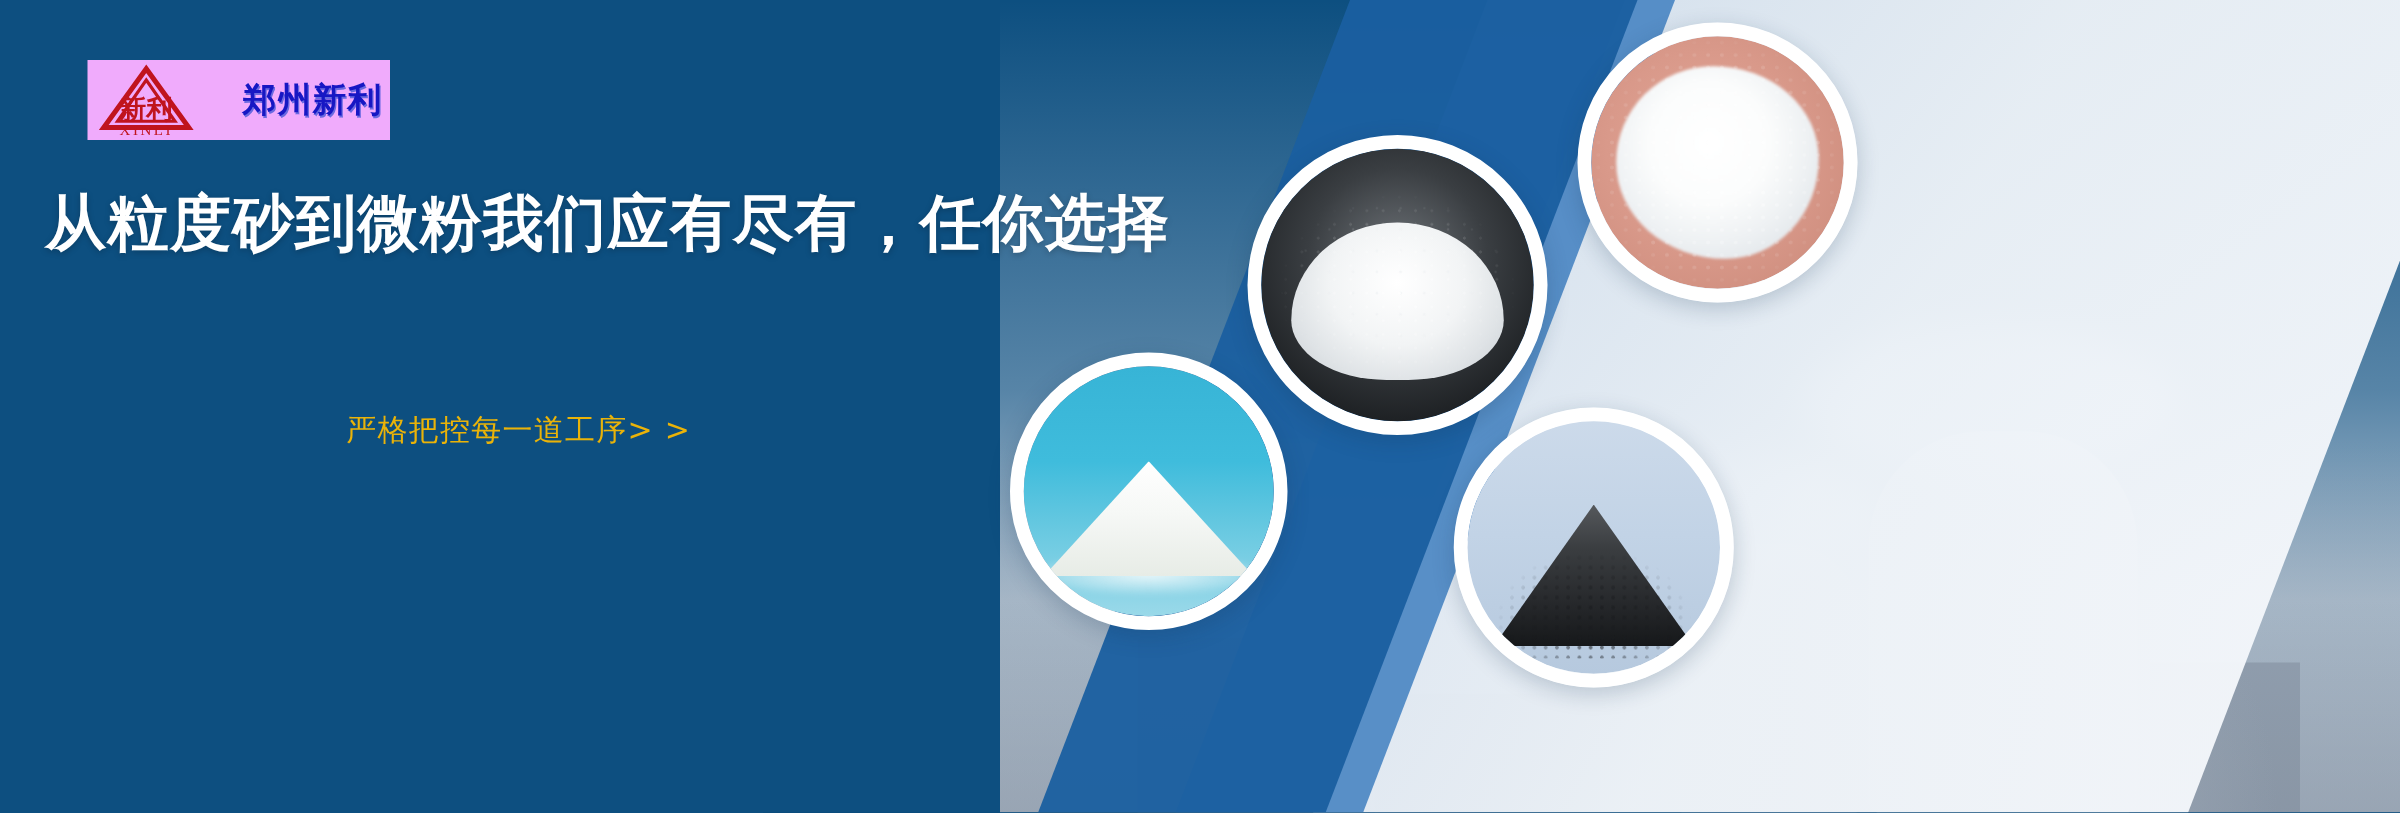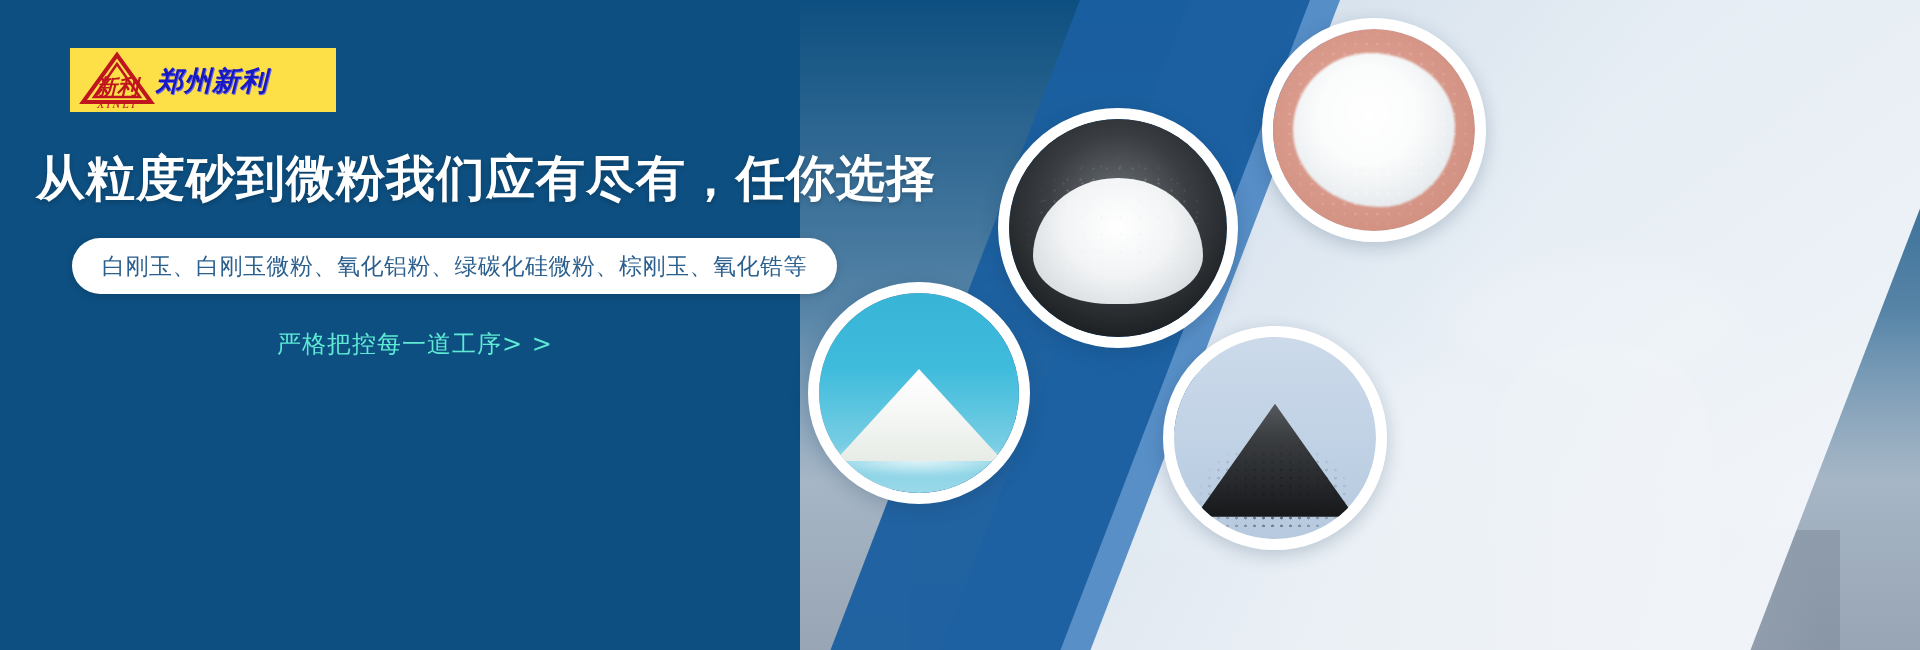--- a/index.html
+++ b/index.html
@@ -41,27 +41,27 @@
   .b3{right:860px;width:150px;height:140px;background:rgba(140,152,166,.45);}
 
   
   .swoosh{position:absolute;top:0;height:650px;transform:skewX(-21deg);transform-origin:top left;}
   .swoosh-dark{left:1080px;width:230px;background:#1a5fa0;opacity:.95;}
   .swoosh-mid{left:1190px;width:150px;background:#3f7fc0;opacity:.85;}
   .swoosh-light{left:1300px;width:700px;background:linear-gradient(100deg,#dfe8f2 0%,#eef3f8 45%,#f4f7fb 100%);opacity:.96;}
 
   
   .logo-box{
-    position:absolute;left:70px;top:48px;width:266px;height:64px;
-    background:#fde047;display:flex;align-items:center;padding:0 6px 0 8px;font-style:italic;
+    position:absolute;left:70px;top:48px;width:242px;height:64px;
+    background:#f0abfc;display:flex;align-items:center;padding:0 6px 0 8px;
   }
   .logo-mark{position:relative;width:78px;height:60px;flex:0 0 78px;}
   .logo-mark svg{position:absolute;left:0;top:0;}
   .logo-cn{
-    flex:1;text-align:left;color:#1717c4;font-weight:bold;font-size:27px;
+    flex:1;text-align:right;color:#1717c4;font-weight:bold;font-size:27px;
     letter-spacing:1px;line-height:1;text-shadow:1px 1px 0 #6a6ae0;
     font-family:"DejaVu Sans","Liberation Sans",sans-serif;
   }
 
   .headline{
     position:absolute;left:36px;top:146px;
     color:#ffffff;font-weight:bold;font-size:49px;letter-spacing:1px;
     white-space:nowrap;text-shadow:0 2px 5px rgba(0,0,0,.22);
     font-family:"DejaVu Sans","Liberation Sans",sans-serif;
   }
@@ -72,21 +72,21 @@
     display:flex;align-items:center;justify-content:center;
     box-shadow:0 2px 8px rgba(0,0,0,.15);
   }
   .pill span{
     color:#2b5f8e;font-size:23px;letter-spacing:.5px;white-space:nowrap;
     font-family:"DejaVu Sans","Liberation Sans",sans-serif;
   }
 
   .tagline{
     position:absolute;left:277px;top:328px;
-    color:#5eead4;font-size:24px;letter-spacing:1px;white-space:nowrap;
+    color:#eab308;font-size:24px;letter-spacing:1px;white-space:nowrap;
     font-family:"DejaVu Sans","Liberation Sans",sans-serif;
   }
 
   
   .circle{
     position:absolute;border-radius:50%;overflow:hidden;
     border:11px solid #ffffff;
     box-shadow:0 5px 18px rgba(20,50,80,.22);
   }
   .circle .inner{position:absolute;inset:0;border-radius:50%;}
@@ -188,23 +188,20 @@
         <rect x="6" y="27" width="56" height="20" fill="#ffffff" opacity="0"></rect>
         <text x="39" y="44" font-family="DejaVu Sans, Liberation Sans, sans-serif" font-size="21" font-weight="bold" fill="#c0141e" text-anchor="middle">新利</text>
         <text x="39" y="58" font-family="Liberation Serif, DejaVu Serif, serif" font-size="12" letter-spacing="2" fill="#c0141e" text-anchor="middle">XINLI</text>
       </svg>
     </div>
     <div class="logo-cn">郑州新利</div>
   </div>
 
   <div class="headline">从粒度砂到微粉我们应有尽有，任你选择</div>
 
-  <div class="pill">
-    <span>白刚玉、白刚玉微粉、氧化铝粉、绿碳化硅微粉、棕刚玉、氧化锆等</span>
-  </div>
 
   <div class="tagline">严格把控每一道工序&gt; &gt;</div>
 
   <div class="circle c1">
     <div class="inner">
       <div class="pile"></div>
       <div class="grit"></div>
     </div>
   </div>
 

